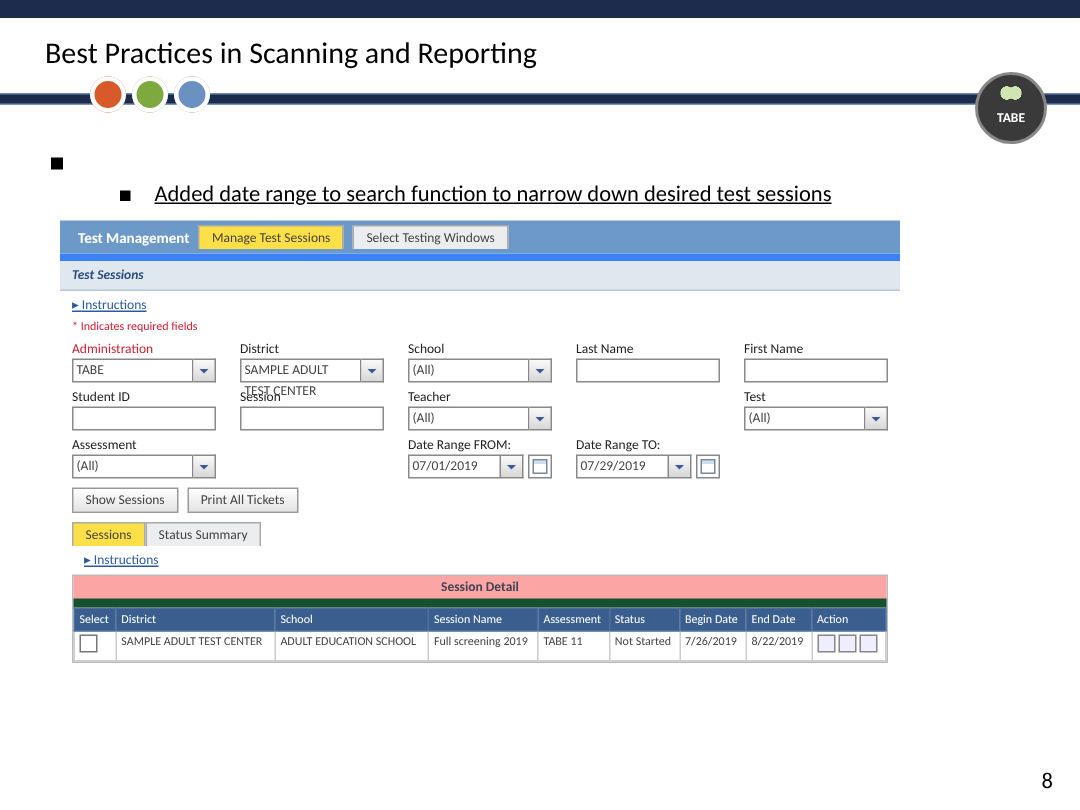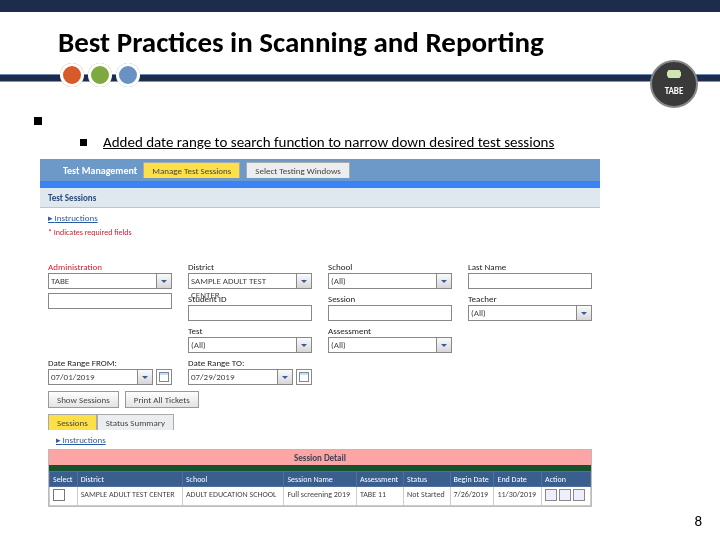--- a/index.html
+++ b/index.html
@@ -1,45 +1,45 @@
 <!DOCTYPE html>
 <html><head>
 <meta charset="utf-8">
 <style>
   html,body{margin:0;padding:0;width:720px;height:540px;font-family:Calibri,Arial,sans-serif;background:#fff;color:#000;}
   .slide{position:relative;width:720px;height:540px;}
   .topbar{height:12px;background:#1d2b4d;}
-  .title{padding:12px 0 6px 30px;font-size:29px;font-weight:700;color:#000;margin-left:28px;}
+  .title{padding:12px 0 6px 30px;font-size:20px;font-weight:400;color:#000;}
   .rule-area{position:relative;height:30px;}
   .rule{position:absolute;left:0;top:8px;width:720px;height:6px;background:#1d2b4d;border-top:1px solid #6e8ab2;border-bottom:1px solid #7e94b8;}
   .circles{position:absolute;left:60px;top:-3px;display:flex;gap:4px;}
   .circ{width:24px;height:24px;border-radius:50%;box-shadow:inset 0 0 0 3px #fff;}
   .c1{background:#d85a2a;}
   .c2{background:#7da93e;}
   .c3{background:#6b90c2;}
   .logo{position:absolute;right:22px;top:-6px;width:44px;height:44px;border-radius:50%;background:#3a3a3a;display:flex;align-items:center;justify-content:center;color:#fff;font-size:9px;font-weight:bold;border:2px solid #888;}
   .logo::before{content:"";position:absolute;top:7px;width:14px;height:10px;background:radial-gradient(circle at 30% 50%,#cfe6b3 40%,transparent 41%),radial-gradient(circle at 70% 50%,#cfe6b3 40%,transparent 41%);}
   .logo span{position:absolute;bottom:10px;}
   .body{padding:14px 34px 0 34px;}
   .b1{display:flex;align-items:flex-start;margin-bottom:8px;}
   .bul{width:8px;height:8px;background:#000;margin:7px 18px 0 0;flex:none;}
   .b1-text{font-size:18px;font-weight:500;}
   .b2{display:flex;align-items:flex-start;margin:0 0 8px 46px;}
   .bul2{width:7px;height:7px;background:#000;margin:6px 16px 0 0;flex:none;}
   .b2-text{font-size:15px;font-weight:500;text-decoration:underline;}
   
   .shot{margin:2px 0 0 6px;width:560px;font-size:9px;color:#444;}
-  .topnav{background:#6c99c8;padding:3px 23px;display:flex;align-items:center;gap:6px;}
+  .topnav{background:#6c99c8;padding:3px 12px;display:flex;align-items:center;gap:6px;}
   .topnav .hdr{color:#fff;font-weight:bold;font-size:10px;}
   .tab{background:#ecedee;padding:2px 8px;border:1px solid #aaa;border-bottom:none;font-size:9px;}
   .tab.active{background:#fde047;}
-  .section{background:#dfe7ef;padding:4px 8px;color:#2a4d7b;font-weight:bold;border-top:7px solid #3b82f6;border-bottom:1px solid #b9c6d5;}
+  .section{background:#dfe7ef;padding:4px 8px;color:#2a4d7b;font-weight:bold;border-top:5px solid #3b82f6;border-bottom:1px solid #b9c6d5;font-style:italic;}
   .instr{color:#2a5aa0;text-decoration:underline;padding:4px 8px;}
   .req{color:#c23;padding:0 8px 4px;font-size:8px;}
-  .grid{display:grid;grid-template-columns:repeat(4,1fr);gap:4px 16px;padding:0 8px;margin-top:20px;}
+  .grid{display:grid;grid-template-columns:repeat(5,1fr);gap:4px 16px;padding:0 8px;}
   .fld label{display:block;color:#222;margin-bottom:1px;}
   .fld label.red{color:#c23;}
   .inp{display:flex;}
   .inp .box{height:14px;border:1px solid #888;background:#fff;flex:1;padding:0 2px;line-height:14px;}
   .inp .dd{width:14px;height:14px;border:1px solid #888;border-left:none;background:linear-gradient(#fafafa,#d7d7d7);display:flex;align-items:center;justify-content:center;}
   .inp .dd::after{content:"";border:3px solid transparent;border-top-color:#3a5aa0;margin-top:3px;}
   .inp .cal{width:14px;height:14px;margin-left:3px;border:1px solid #888;background:#fff;display:flex;align-items:center;justify-content:center;}
   .inp .cal::after{content:"";width:8px;height:8px;background:linear-gradient(#cde 30%,#fff 30%);border:1px solid #789;}
   .btnrow{margin:6px 8px;display:flex;gap:6px;}
   .btn{border:1px solid #999;background:linear-gradient(#fefefe,#e3e3e3);padding:2px 8px;font-size:9px;}
@@ -114,20 +114,21 @@
             </div>
         </div>
 
         <div class="fld">
           <label>Last Name</label>
           <div class="inp">
               <div class="box"></div>
             </div>
         </div>
         <div class="fld">
+          <label>First Name</label>
           <div class="inp">
               <div class="box"></div>
             </div>
         </div>
         <div class="fld">
           <label>Student ID</label>
           <div class="inp">
               <div class="box"></div>
             </div>
         </div>
@@ -209,21 +210,21 @@
             <th>Action</th>
           </tr>
           <tr>
             <td><span class="chk"></span></td>
             <td>SAMPLE ADULT TEST CENTER</td>
             <td>ADULT EDUCATION SCHOOL</td>
             <td>Full screening 2019</td>
             <td>TABE 11</td>
             <td>Not Started</td>
             <td>7/26/2019</td>
-            <td>11/30/2019</td>
+            <td>8/22/2019</td>
             <td><span class="icons">
                     <span class="ic"></span>
                     <span class="ic"></span>
                     <span class="ic"></span>
                   </span></td>
           </tr>
         </tbody>
           </table>
       </div>
     </div>

